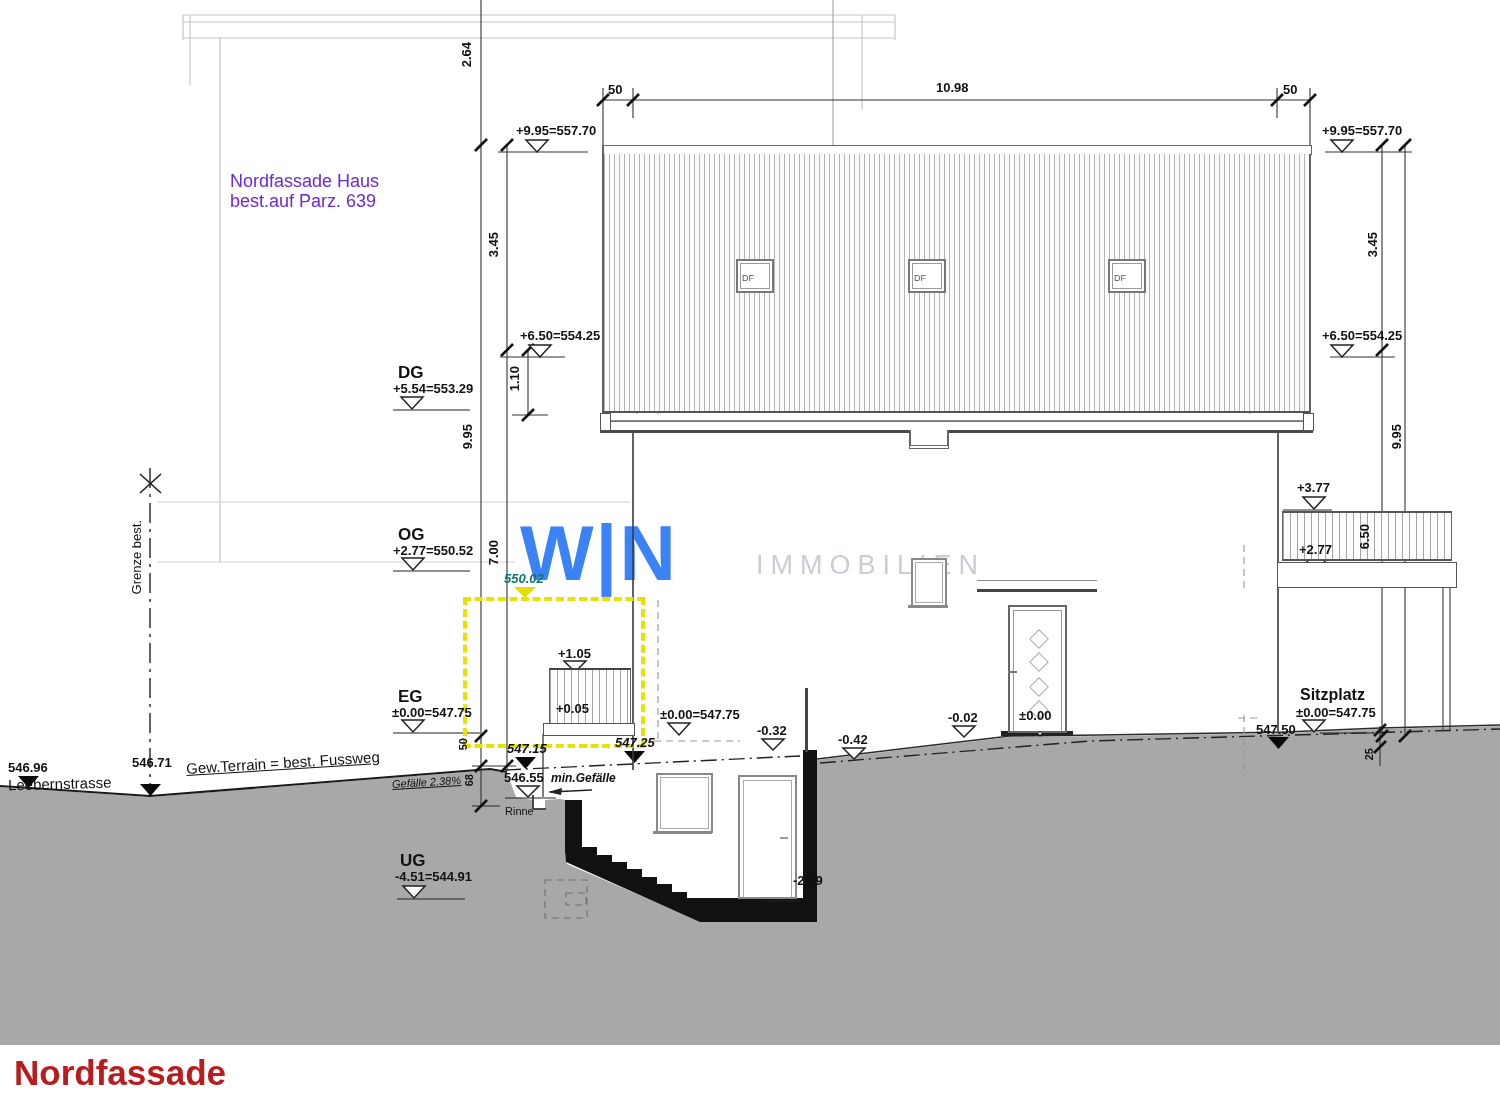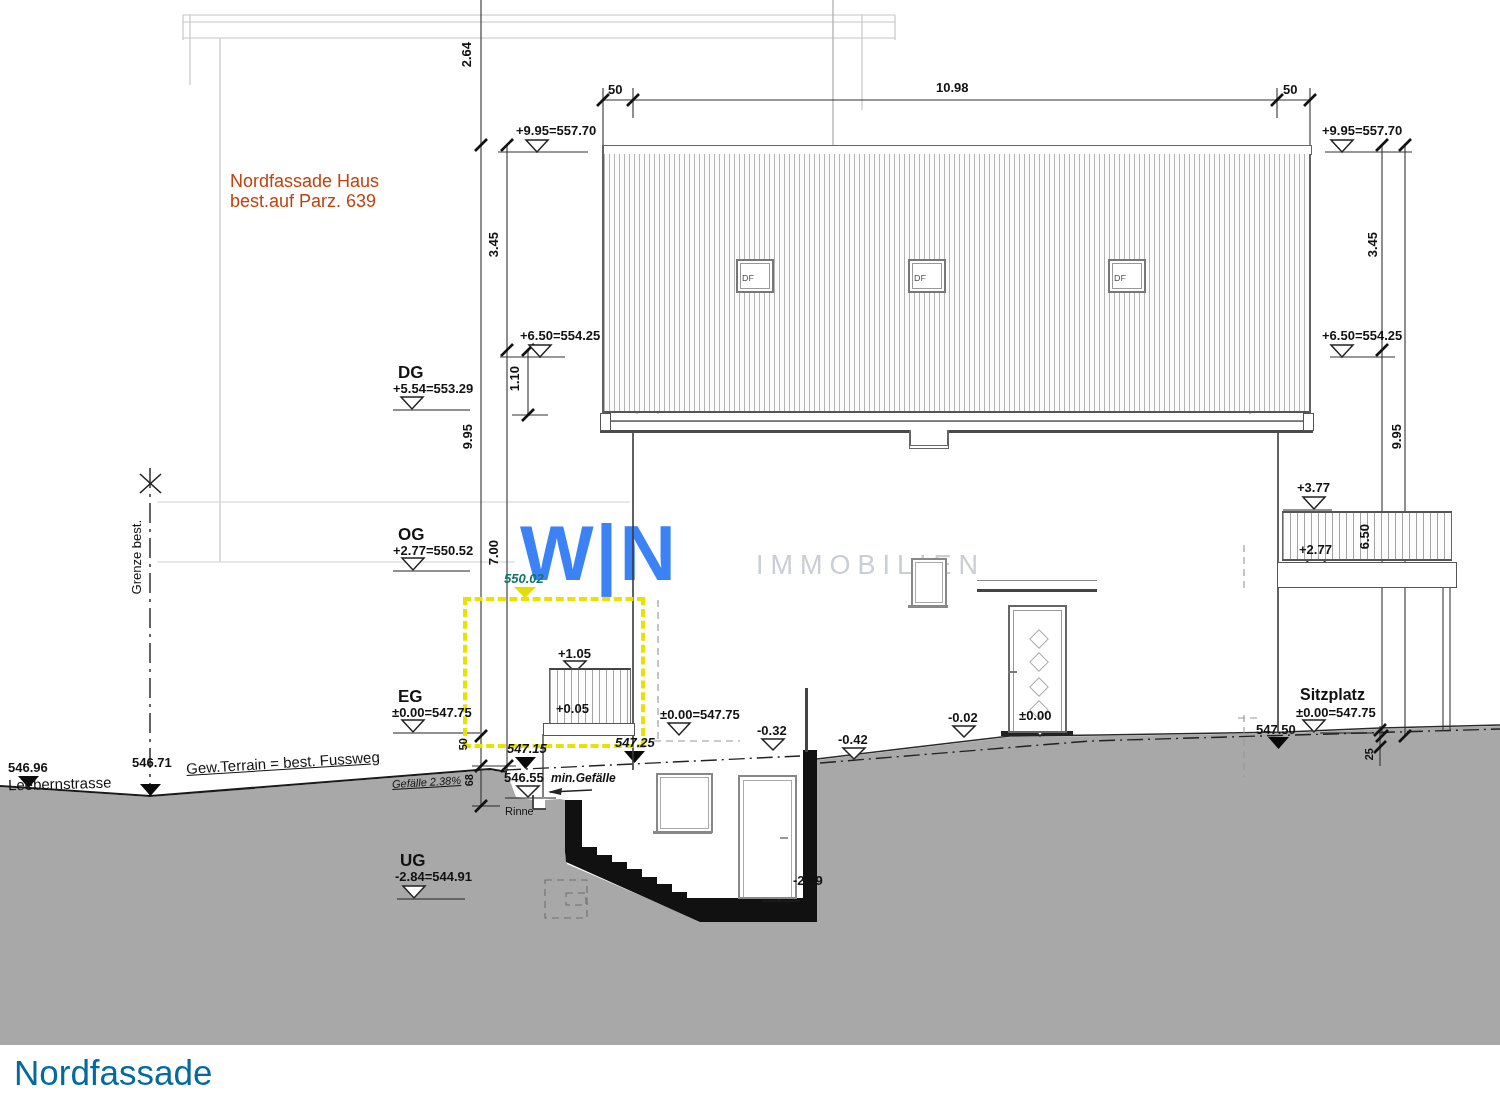--- a/index.html
+++ b/index.html
@@ -5,30 +5,30 @@
   html,body{margin:0;padding:0;background:#fff;}
   #stage{position:relative;width:1500px;height:1101px;background:#fff;overflow:hidden;
          font-family:"Liberation Sans",sans-serif;color:#111;}
   .abs{position:absolute;}
   .lbl{position:absolute;font-size:13px;font-weight:600;white-space:nowrap;color:#111;line-height:1.05;}
   .b{font-weight:700;}
   .big{font-size:17px;font-weight:700;}
   .sm{font-size:11px;}
   .it{font-style:italic;}
   .u{text-decoration:underline;}
-  .gray{color:#c2410c;font-weight:400;}
+  .gray{color:#6d28d9;font-weight:400;}
   .vert{writing-mode:vertical-rl;transform:rotate(180deg);}
   .hatch{background-color:#fcfcfc;
     background-image:repeating-linear-gradient(90deg,rgba(110,110,110,.5) 0px,rgba(110,110,110,.5) 1px,transparent 1px,transparent 5px);}
   .hatch2{background-color:#fdfdfd;
     background-image:repeating-linear-gradient(90deg,rgba(90,90,90,.55) 0px,rgba(90,90,90,.55) 1px,transparent 1px,transparent 7px);}
   .wm-logo{position:absolute;left:520px;top:508px;font-size:78px;font-weight:700;color:#3b82f6;letter-spacing:2px;}
   .wm-line{position:absolute;left:756px;font-size:27px;font-weight:500;color:#c9cdd6;letter-spacing:7px;}
   .frame{position:absolute;background:#fff;border:2px solid #777;}
-  #title{position:absolute;left:14px;top:1053px;font-size:35px;font-weight:400;color:#0369a1;}
+  #title{position:absolute;left:14px;top:1053px;font-size:35px;font-weight:700;color:#b91c1c;}
   .diamond{position:absolute;width:12px;height:12px;border:1px solid #aaa;transform:rotate(45deg);background:#fff;}
 </style>
 </head>
 <body>
 
 <div id="stage">
 
   <div class="wm-logo">W|N</div>
   <div class="wm-line" style="top:550px;">IMMOBILIEN</div>
 
@@ -253,21 +253,21 @@
 
   <div class="lbl" style="left:516px;top:124px;">+9.95=557.70</div>
   <div class="lbl" style="left:520px;top:329px;">+6.50=554.25</div>
   <div class="lbl big" style="left:398px;top:364px;">DG</div>
   <div class="lbl" style="left:393px;top:382px;">+5.54=553.29</div>
   <div class="lbl big" style="left:398px;top:526px;">OG</div>
   <div class="lbl" style="left:393px;top:544px;">+2.77=550.52</div>
   <div class="lbl big" style="left:398px;top:688px;">EG</div>
   <div class="lbl b" style="left:392px;top:706px;">±0.00=547.75</div>
   <div class="lbl big" style="left:400px;top:852px;">UG</div>
-  <div class="lbl" style="left:395px;top:870px;">-2.84=544.91</div>
+  <div class="lbl" style="left:395px;top:870px;">-4.51=544.91</div>
 
   <div class="lbl" style="left:1322px;top:124px;">+9.95=557.70</div>
   <div class="lbl" style="left:1322px;top:329px;">+6.50=554.25</div>
   <div class="lbl" style="left:1297px;top:481px;">+3.77</div>
   <div class="lbl" style="left:1299px;top:543px;">+2.77</div>
   <div class="lbl b" style="left:1300px;top:687px;font-size:16px;">Sitzplatz</div>
   <div class="lbl b" style="left:1296px;top:706px;">±0.00=547.75</div>
   <div class="lbl" style="left:1256px;top:723px;">547.50</div>
 
   <div class="lbl" style="left:558px;top:647px;">+1.05</div>

